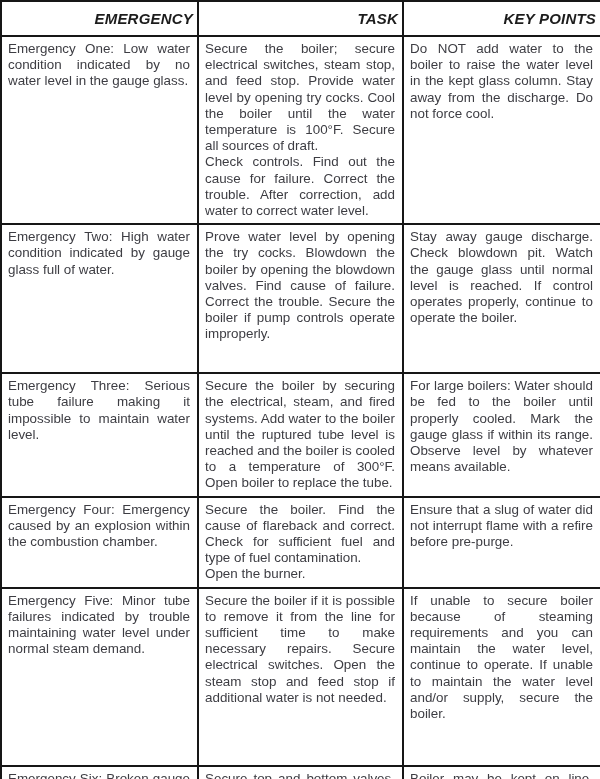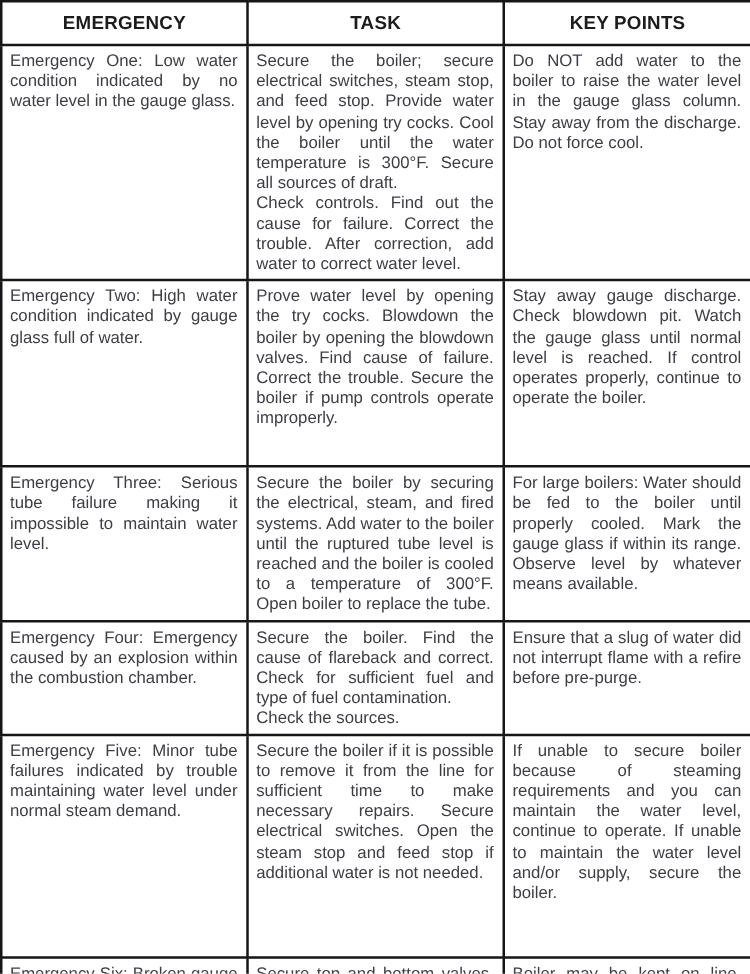--- a/index.html
+++ b/index.html
@@ -22,26 +22,27 @@
   }
   table.proc th,
   table.proc td {
     border: 2px solid #161616;
     vertical-align: top;
     overflow: hidden;
   }
   table.proc th {
     height: 29px;
     vertical-align: middle;
-    text-align: center;
+    text-align: right;
     font-weight: bold;
     font-size: 15px;
     letter-spacing: 0.2px;
     color: #1c1c1c;
     padding: 2px 4px;
+    font-style: italic;
   }
   table.proc td {
     padding: 4px 7px 4px 6px;
     font-size: 13.4px;
     line-height: 16.2px;
     color: #3d3d43;
     text-align: justify;
   }
   table.proc td p {
     margin: 0;
@@ -70,25 +71,25 @@
       <th>TASK</th>
       <th>KEY POINTS</th>
     </tr>
   </thead>
   <tbody>
     <tr class="r0">
       <td>
         <p>Emergency One: Low water condition indicated by no water level in the gauge glass.</p>
       </td>
       <td>
-        <p>Secure the boiler; secure electrical switches, steam stop, and feed stop. Provide water level by opening try cocks. Cool the boiler until the water temperature is 300°F. Secure all sources of draft.</p>
+        <p>Secure the boiler; secure electrical switches, steam stop, and feed stop. Provide water level by opening try cocks. Cool the boiler until the water temperature is 100°F. Secure all sources of draft.</p>
         <p>Check controls. Find out the cause for failure. Correct the trouble. After correction, add water to correct water level.</p>
       </td>
       <td>
-        <p>Do NOT add water to the boiler to raise the water level in the gauge glass column. Stay away from the discharge. Do not force cool.</p>
+        <p>Do NOT add water to the boiler to raise the water level in the kept glass column. Stay away from the discharge. Do not force cool.</p>
       </td>
     </tr>
     <tr class="r1">
       <td>
         <p>Emergency Two: High water condition indicated by gauge glass full of water.</p>
       </td>
       <td>
         <p>Prove water level by opening the try cocks. Blowdown the boiler by opening the blowdown valves. Find cause of failure. Correct the trouble. Secure the boiler if pump controls operate improperly.</p>
       </td>
       <td>
@@ -105,21 +106,21 @@
       <td>
         <p>For large boilers: Water should be fed to the boiler until properly cooled. Mark the gauge glass if within its range. Observe level by whatever means available.</p>
       </td>
     </tr>
     <tr class="r3">
       <td>
         <p>Emergency Four: Emergency caused by an explosion within the combustion chamber.</p>
       </td>
       <td>
         <p>Secure the boiler. Find the cause of flareback and correct. Check for sufficient fuel and type of fuel contamination.</p>
-        <p>Check the sources.</p>
+        <p>Open the burner.</p>
       </td>
       <td>
         <p>Ensure that a slug of water did not interrupt flame with a refire before pre-purge.</p>
       </td>
     </tr>
     <tr class="r4">
       <td>
         <p>Emergency Five: Minor tube failures indicated by trouble maintaining water level under normal steam demand.</p>
       </td>
       <td>

